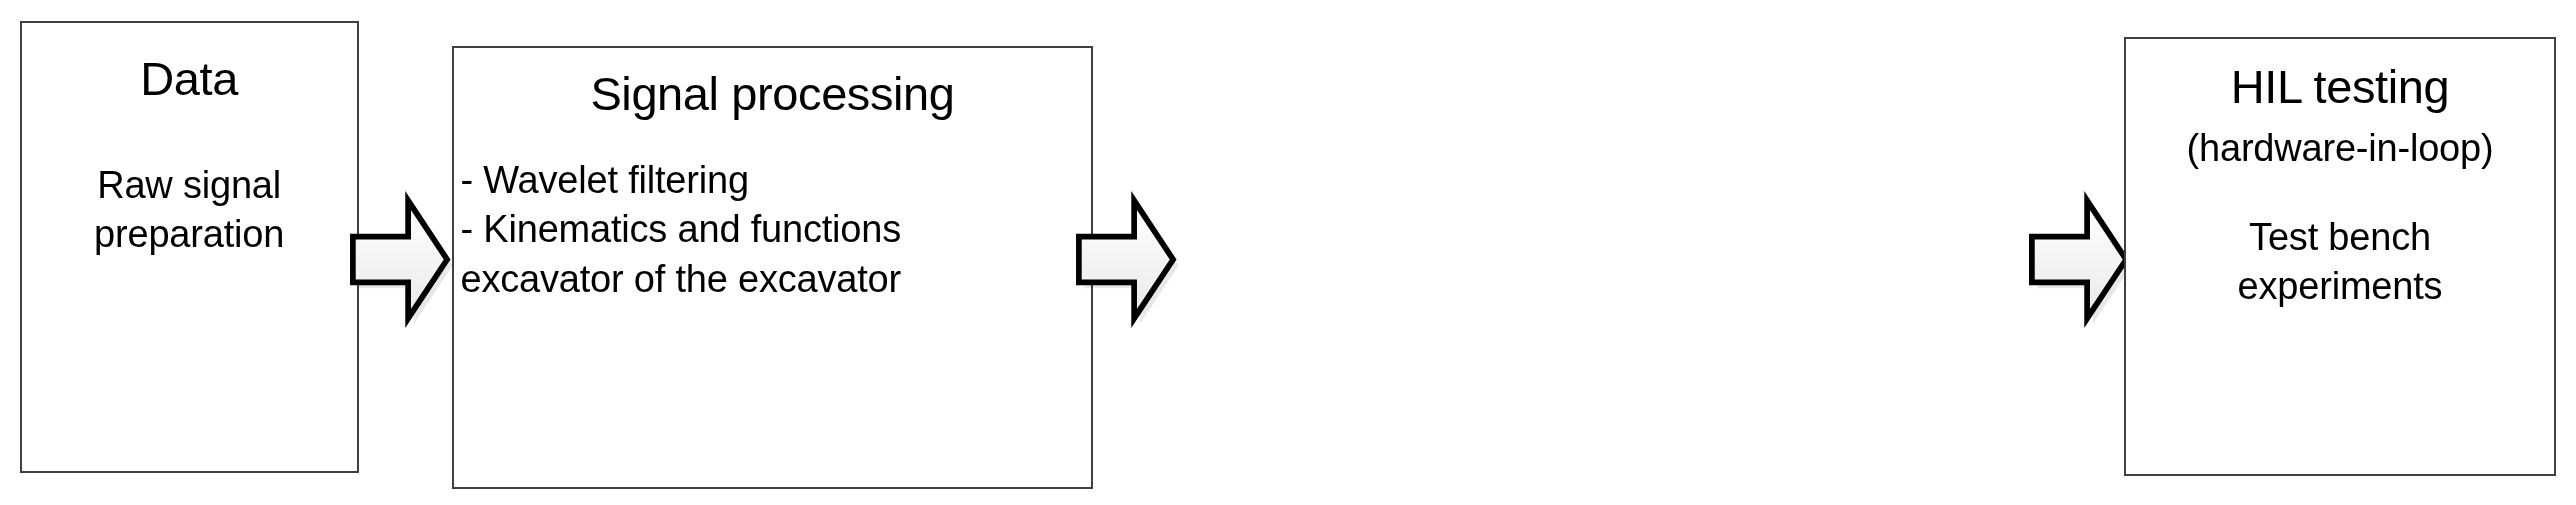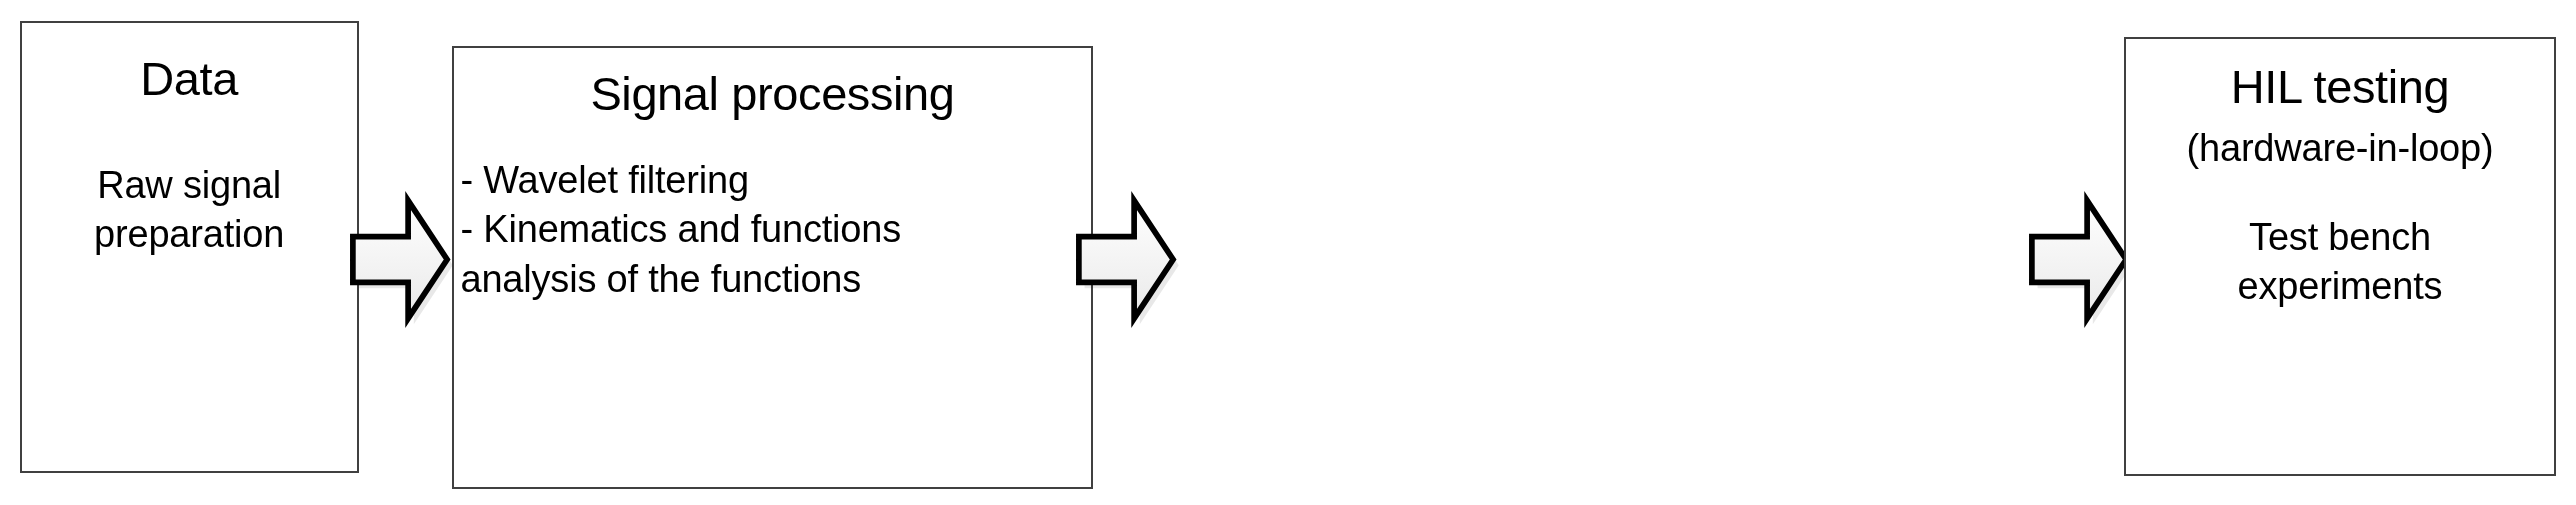--- a/index.html
+++ b/index.html
@@ -106,21 +106,21 @@
     </svg>
   </div>
 
   <div class="box" id="box-2" style="left:452px; top:46px; width:641px; height:443px; padding-top:21px;">
     <div class="box-title">
       <div>Signal processing</div>
     </div>
     <div class="box-body body-left" style="margin-top:36px;">
       <div class="body-line">- Wavelet filtering</div>
       <div class="body-line">- Kinematics and functions</div>
-      <div class="body-line">analysis of the functions</div>
+      <div class="body-line">excavator of the excavator</div>
     </div>
   </div>
 
   <div class="arrow" id="arrow-2" style="left:1074px; top:194px; width:104px; height:131px;">
     <svg viewBox="0 0 128 160" preserveAspectRatio="none" aria-hidden="true">
       <polygon points="6,52 74,52 74,8 122,80 74,152 74,108 6,108" fill="rgba(0,0,0,0.09)" transform="translate(7,7)"></polygon>
       <linearGradient id="agrad2" x1="0" y1="0" x2="0" y2="1">
         <stop offset="0%" stop-color="#ffffff"></stop>
         <stop offset="100%" stop-color="#e9e9e9"></stop>
       </linearGradient>

